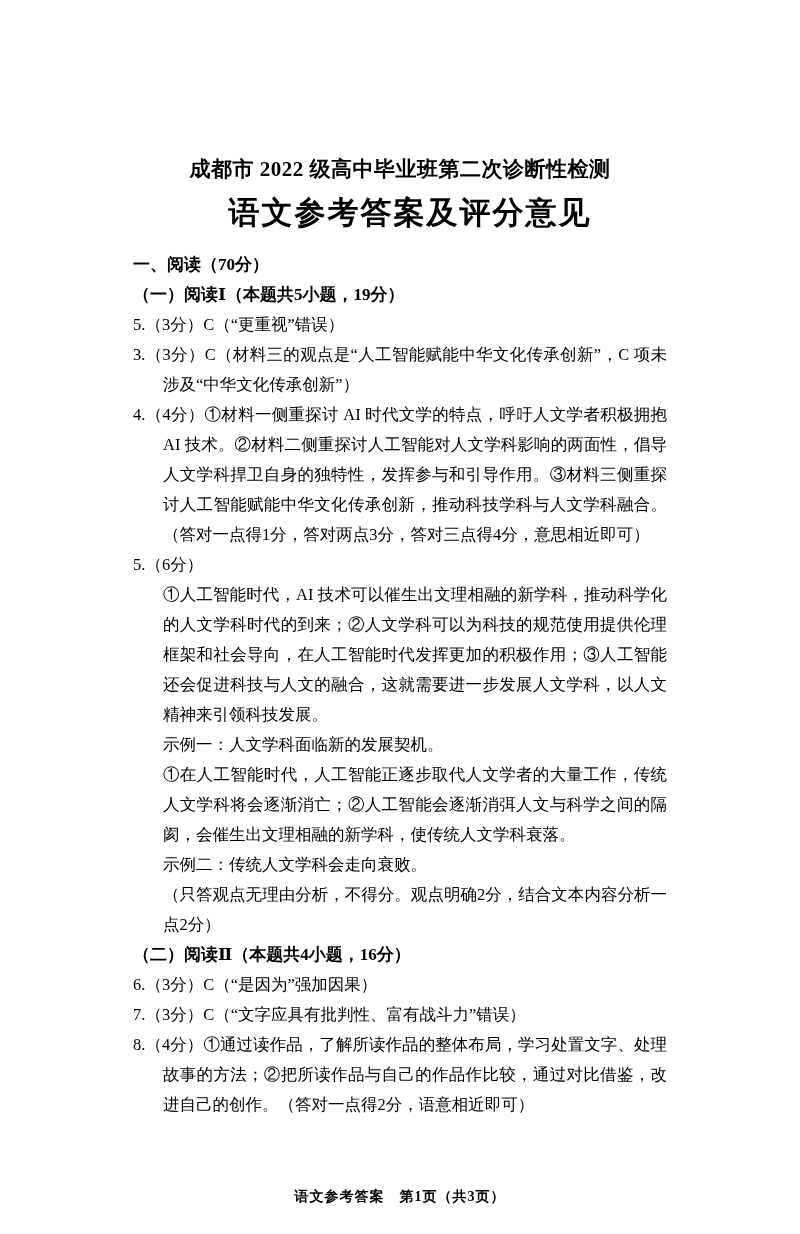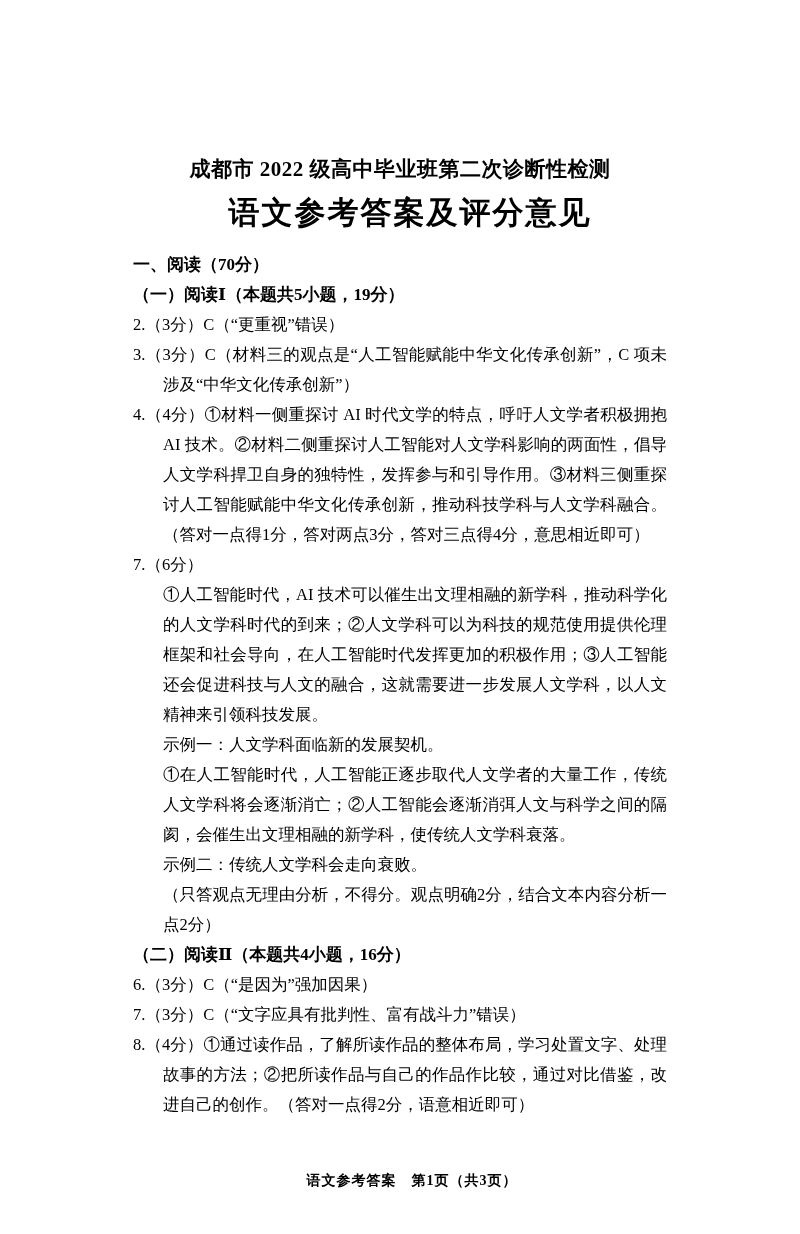--- a/index.html
+++ b/index.html
@@ -49,47 +49,46 @@
   }
   .para.item {
     padding-left: 30px;
     text-indent: -30px;
   }
   .para.sub {
     padding-left: 30px;
   }
   .footer {
     position: absolute;
-    bottom: 44px;
+    bottom: 28px;
     left: 0;
     width: 100%;
     text-align: center;
     font-size: 14px;
     font-weight: 700;
     letter-spacing: 1px;
-    margin-left: 12px;
   }
 </style>
 </head>
 <body>
 
 <div class="page">
 
   <div class="titles">
     <div class="title-sub">成都市 2022 级高中毕业班第二次诊断性检测</div>
     <div class="title-main">语文参考答案及评分意见</div>
   </div>
 
   <div class="content">
       <div class="para section">一、阅读（70分）</div>
       <div class="para subsection">（一）阅读Ⅰ（本题共5小题，19分）</div>
-      <div class="para item">2.（3分）C（“更重视”错误）</div>
+      <div class="para item">5.（3分）C（“更重视”错误）</div>
       <div class="para item">3.（3分）C（材料三的观点是“人工智能赋能中华文化传承创新”，C 项未涉及“中华文化传承创新”）</div>
       <div class="para item">4.（4分）①材料一侧重探讨 AI 时代文学的特点，呼吁人文学者积极拥抱 AI 技术。②材料二侧重探讨人工智能对人文学科影响的两面性，倡导人文学科捍卫自身的独特性，发挥参与和引导作用。③材料三侧重探讨人工智能赋能中华文化传承创新，推动科技学科与人文学科融合。（答对一点得1分，答对两点3分，答对三点得4分，意思相近即可）</div>
-      <div class="para item">7.（6分）</div>
+      <div class="para item">5.（6分）</div>
       <div class="para sub">①人工智能时代，AI 技术可以催生出文理相融的新学科，推动科学化的人文学科时代的到来；②人文学科可以为科技的规范使用提供伦理框架和社会导向，在人工智能时代发挥更加的积极作用；③人工智能还会促进科技与人文的融合，这就需要进一步发展人文学科，以人文精神来引领科技发展。</div>
       <div class="para sub">示例一：人文学科面临新的发展契机。</div>
       <div class="para sub">①在人工智能时代，人工智能正逐步取代人文学者的大量工作，传统人文学科将会逐渐消亡；②人工智能会逐渐消弭人文与科学之间的隔阂，会催生出文理相融的新学科，使传统人文学科衰落。</div>
       <div class="para sub">示例二：传统人文学科会走向衰败。</div>
       <div class="para sub">（只答观点无理由分析，不得分。观点明确2分，结合文本内容分析一点2分）</div>
       <div class="para subsection">（二）阅读Ⅱ（本题共4小题，16分）</div>
       <div class="para item">6.（3分）C（“是因为”强加因果）</div>
       <div class="para item">7.（3分）C（“文字应具有批判性、富有战斗力”错误）</div>
       <div class="para item">8.（4分）①通过读作品，了解所读作品的整体布局，学习处置文字、处理故事的方法；②把所读作品与自己的作品作比较，通过对比借鉴，改进自己的创作。（答对一点得2分，语意相近即可）</div>
     </div>

